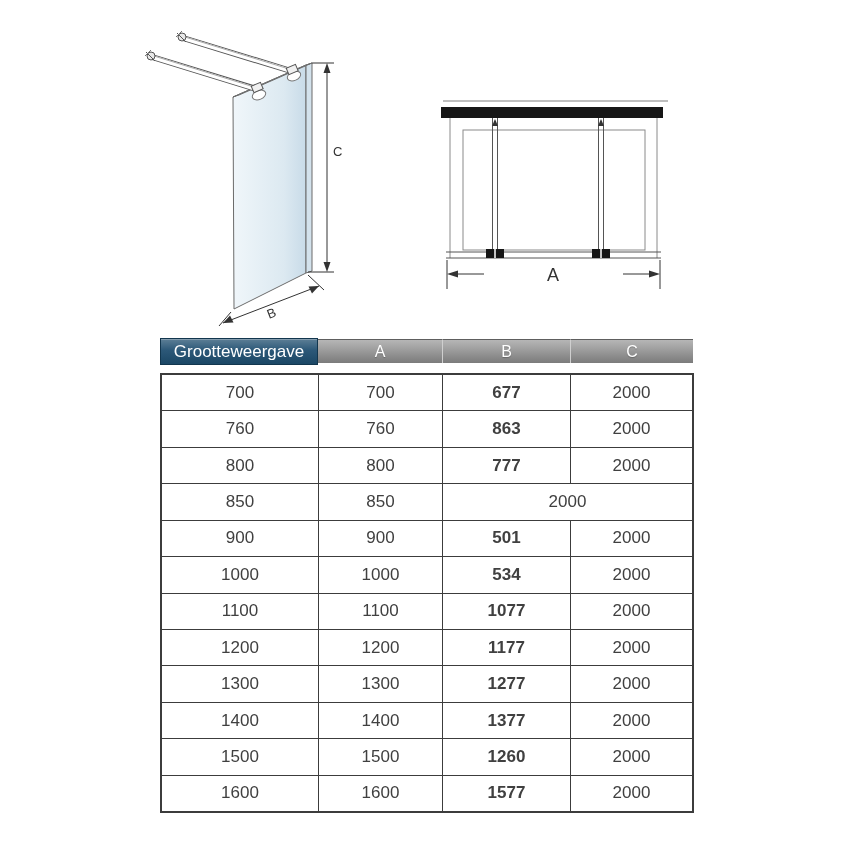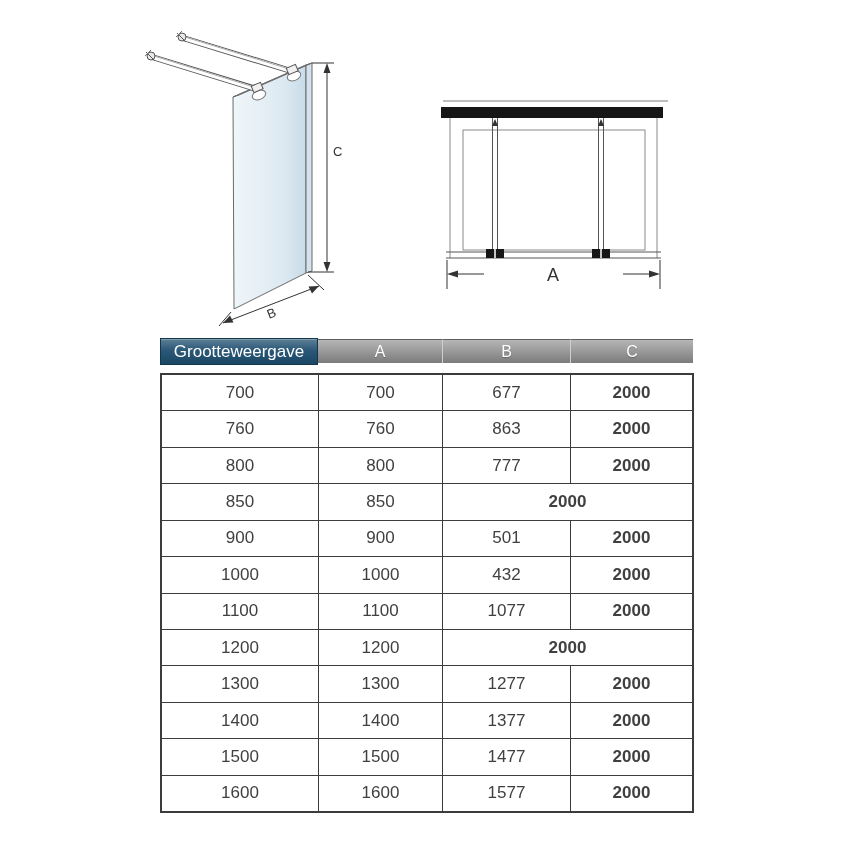--- a/index.html
+++ b/index.html
@@ -51,24 +51,24 @@
     border:2px solid var(--table-border);
     display:flex;flex-direction:column;
   }
   .tr{flex:1;display:flex;border-bottom:1px solid var(--table-border);text-align:center;}
   .tr:last-child{border-bottom:none;}
   .td{
     display:flex;align-items:center;justify-content:center;
     box-sizing:border-box;color:var(--cell-text);font-size:17px;
     border-right:1px solid var(--table-border);
   }
-  .td:last-child{border-right:none;font-weight:bold;}
+  .td:last-child{border-right:none;}
   .td-size{width:157px;}
   .td-a{width:124px;}
-  .td-b{width:128px;}
+  .td-b{width:128px;font-weight:bold;}
   .td-c{flex:1;}
   svg text{font-family:"Liberation Sans", sans-serif;fill:#333333;}
 </style>
 </head>
 <body>
 
 <div class="canvas">
 
   <svg id="iso-diagram" class="diagram" width="250" height="315" viewBox="0 0 250 315">
     <defs>
@@ -213,50 +213,51 @@
       </div>
       <div class="tr">
         <div class="td td-size">900</div>
         <div class="td td-a">900</div>
         <div class="td td-b">501</div>
         <div class="td td-c">2000</div>
       </div>
       <div class="tr">
         <div class="td td-size">1000</div>
         <div class="td td-a">1000</div>
-        <div class="td td-b">432</div>
+        <div class="td td-b">534</div>
         <div class="td td-c">2000</div>
       </div>
       <div class="tr">
         <div class="td td-size">1100</div>
         <div class="td td-a">1100</div>
         <div class="td td-b">1077</div>
         <div class="td td-c">2000</div>
       </div>
       <div class="tr">
         <div class="td td-size">1200</div>
         <div class="td td-a">1200</div>
+        <div class="td td-b">1177</div>
         <div class="td td-c">2000</div>
       </div>
       <div class="tr">
         <div class="td td-size">1300</div>
         <div class="td td-a">1300</div>
         <div class="td td-b">1277</div>
         <div class="td td-c">2000</div>
       </div>
       <div class="tr">
         <div class="td td-size">1400</div>
         <div class="td td-a">1400</div>
         <div class="td td-b">1377</div>
         <div class="td td-c">2000</div>
       </div>
       <div class="tr">
         <div class="td td-size">1500</div>
         <div class="td td-a">1500</div>
-        <div class="td td-b">1477</div>
+        <div class="td td-b">1260</div>
         <div class="td td-c">2000</div>
       </div>
       <div class="tr">
         <div class="td td-size">1600</div>
         <div class="td td-a">1600</div>
         <div class="td td-b">1577</div>
         <div class="td td-c">2000</div>
       </div>
     </div>
   </div>

